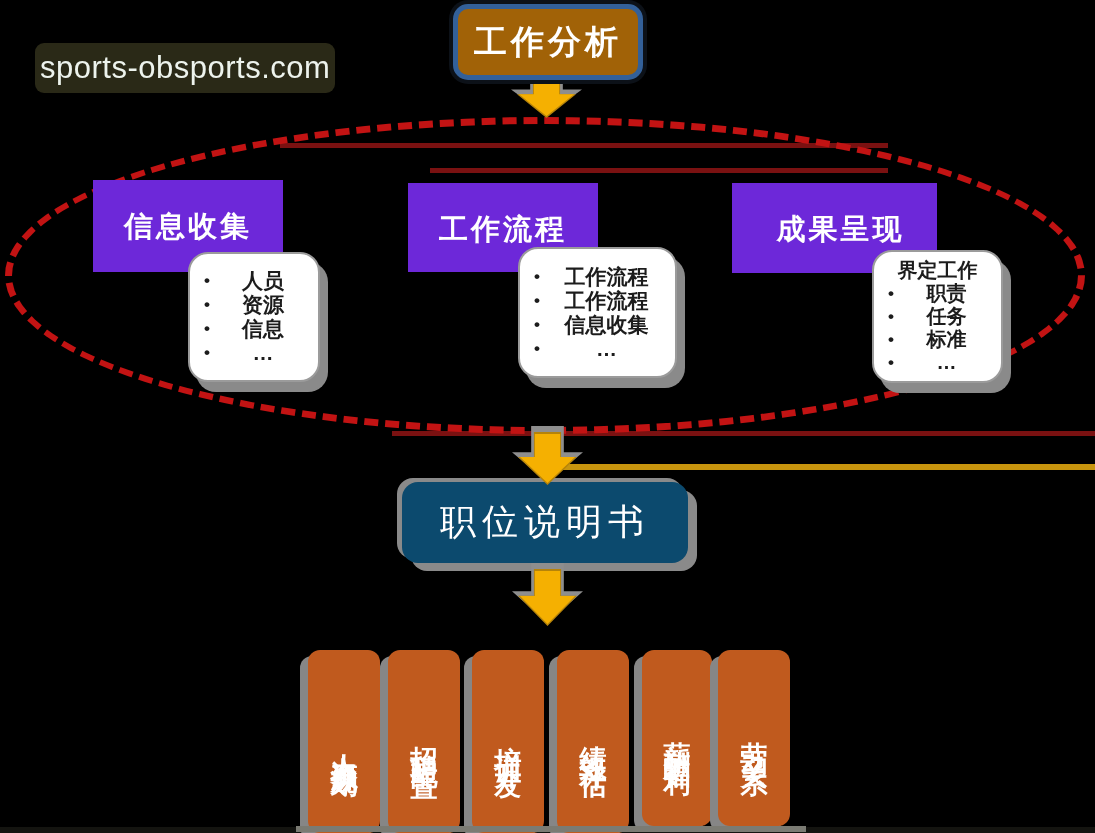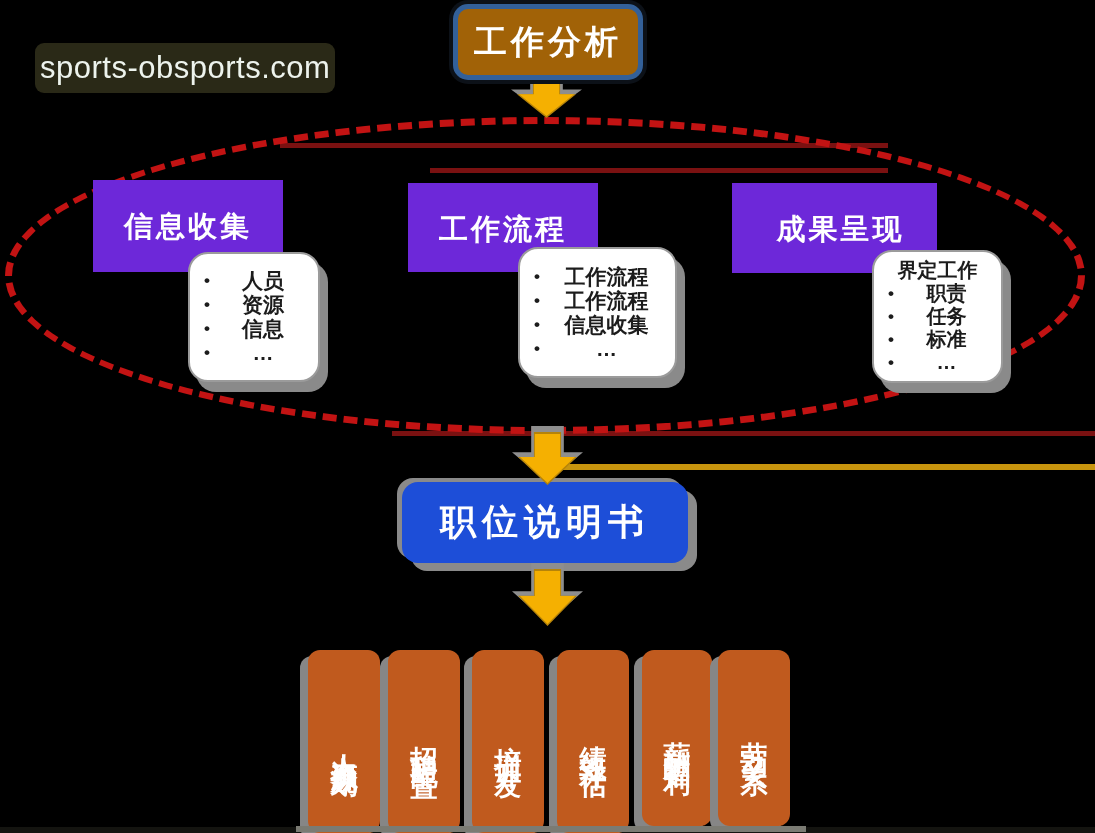--- a/index.html
+++ b/index.html
@@ -75,24 +75,24 @@
   .c2{left:872px;top:250px;width:131px;height:133px;font-size:20px;}
   .card-header{text-align:center;line-height:23px;}
   .card-row{display:flex;align-items:center;line-height:24px;}
   .c2 .card-row{line-height:23px;}
   .bullet{width:26px;text-align:center;font-size:17px;}
   .lbl{flex:1;text-align:center;padding-right:8px;}
 
   
   .output-box{
     position:absolute;left:402px;top:482px;width:286px;height:81px;
-    background:#1d4ed8;border-radius:16px;
+    background:#0c4a6e;border-radius:16px;
     box-shadow:9px 8px 0 #8a8a8a,-5px -4px 0 #8a8a8a;
     display:flex;align-items:center;justify-content:center;
-    color:#fff;font-size:36px;font-weight:bold;letter-spacing:6px;
+    color:#fff;font-size:36px;font-weight:normal;letter-spacing:6px;
     z-index:5;
   }
 
   
   .app-box{
     position:absolute;top:650px;background:#c05a1e;border-radius:12px;
     box-shadow:-8px 6px 0 #868686;
     display:flex;align-items:center;justify-content:center;z-index:5;
   }
   .app-label{

